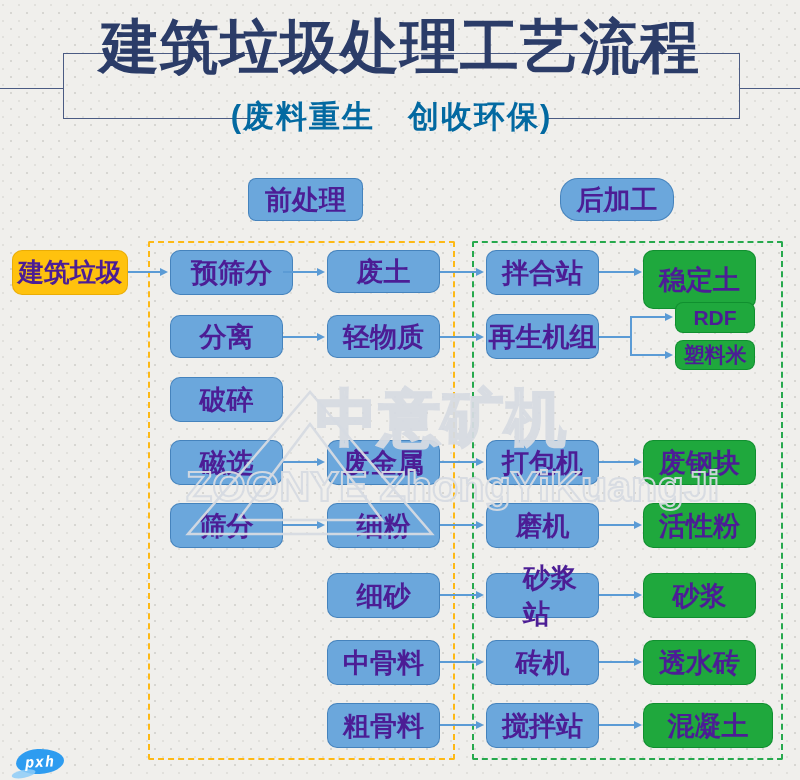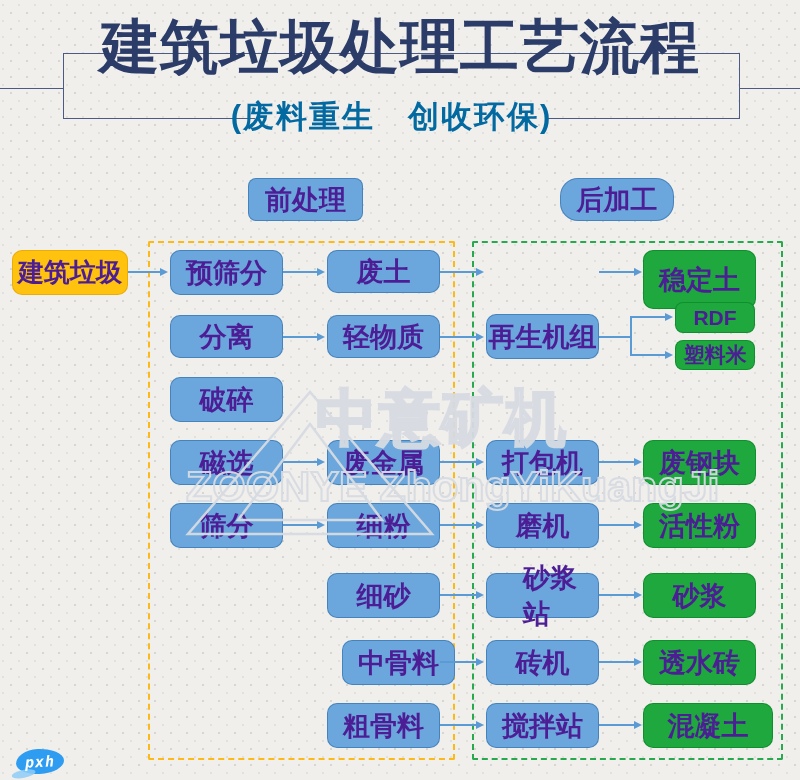--- a/index.html
+++ b/index.html
@@ -74,34 +74,35 @@
   <div class="subtitle">(废料重生　创收环保)</div>
 
   <div class="node blue header" style="left:248px;top:178px;width:115px;height:43px;">前处理</div>
   <div class="node blue header" style="left:560px;top:178px;width:114px;height:43px;border-radius:18px;">后加工</div>
 
   <div class="dashbox dash-orange" style="left:148px;top:241px;width:307px;height:519px;"></div>
   <div class="dashbox dash-green" style="left:472px;top:241px;width:311px;height:519px;"></div>
 
   <div class="node yellow" style="left:12px;top:250px;width:116px;height:45px;">建筑垃圾</div>
 
-  <div class="node blue" style="left:170px;top:250px;width:113px;height:45px;">预筛分</div>
+  <div class="node blue" style="left:170px;top:250px;width:123px;height:45px;">预筛分</div>
   <div class="node blue" style="left:170px;top:315px;width:113px;height:43px;">分离</div>
   <div class="node blue" style="left:170px;top:377px;width:113px;height:45px;">破碎</div>
   <div class="node blue" style="left:170px;top:440px;width:113px;height:45px;">磁选</div>
   <div class="node blue" style="left:170px;top:503px;width:113px;height:45px;">筛分</div>
 
   <div class="node blue" style="left:327px;top:250px;width:113px;height:43px;">废土</div>
   <div class="node blue" style="left:327px;top:315px;width:113px;height:43px;">轻物质</div>
   <div class="node blue" style="left:327px;top:440px;width:113px;height:45px;">废金属</div>
   <div class="node blue" style="left:327px;top:503px;width:113px;height:45px;">细粉</div>
   <div class="node blue" style="left:327px;top:573px;width:113px;height:45px;">细砂</div>
-  <div class="node blue" style="left:342px;top:640px;width:113px;height:45px;">中骨料</div>
+  <div class="node blue" style="left:327px;top:640px;width:113px;height:45px;">中骨料</div>
   <div class="node blue" style="left:327px;top:703px;width:113px;height:45px;">粗骨料</div>
 
+  <div class="node blue" style="left:486px;top:250px;width:113px;height:45px;">拌合站</div>
   <div class="node blue" style="left:486px;top:314px;width:113px;height:45px;">再生机组</div>
   <div class="node blue" style="left:486px;top:440px;width:113px;height:45px;">打包机</div>
   <div class="node blue" style="left:486px;top:503px;width:113px;height:45px;">磨机</div>
   <div class="node blue" style="left:486px;top:573px;width:113px;height:45px;padding-left:36px;">砂浆站</div>
   <div class="node blue" style="left:486px;top:640px;width:113px;height:45px;">砖机</div>
   <div class="node blue" style="left:486px;top:703px;width:113px;height:45px;">搅拌站</div>
 
   <div class="node green" style="left:643px;top:250px;width:113px;height:59px;">稳定土</div>
   <div class="node green" style="left:643px;top:440px;width:113px;height:45px;">废钢块</div>
   <div class="node green" style="left:643px;top:503px;width:113px;height:45px;">活性粉</div>

